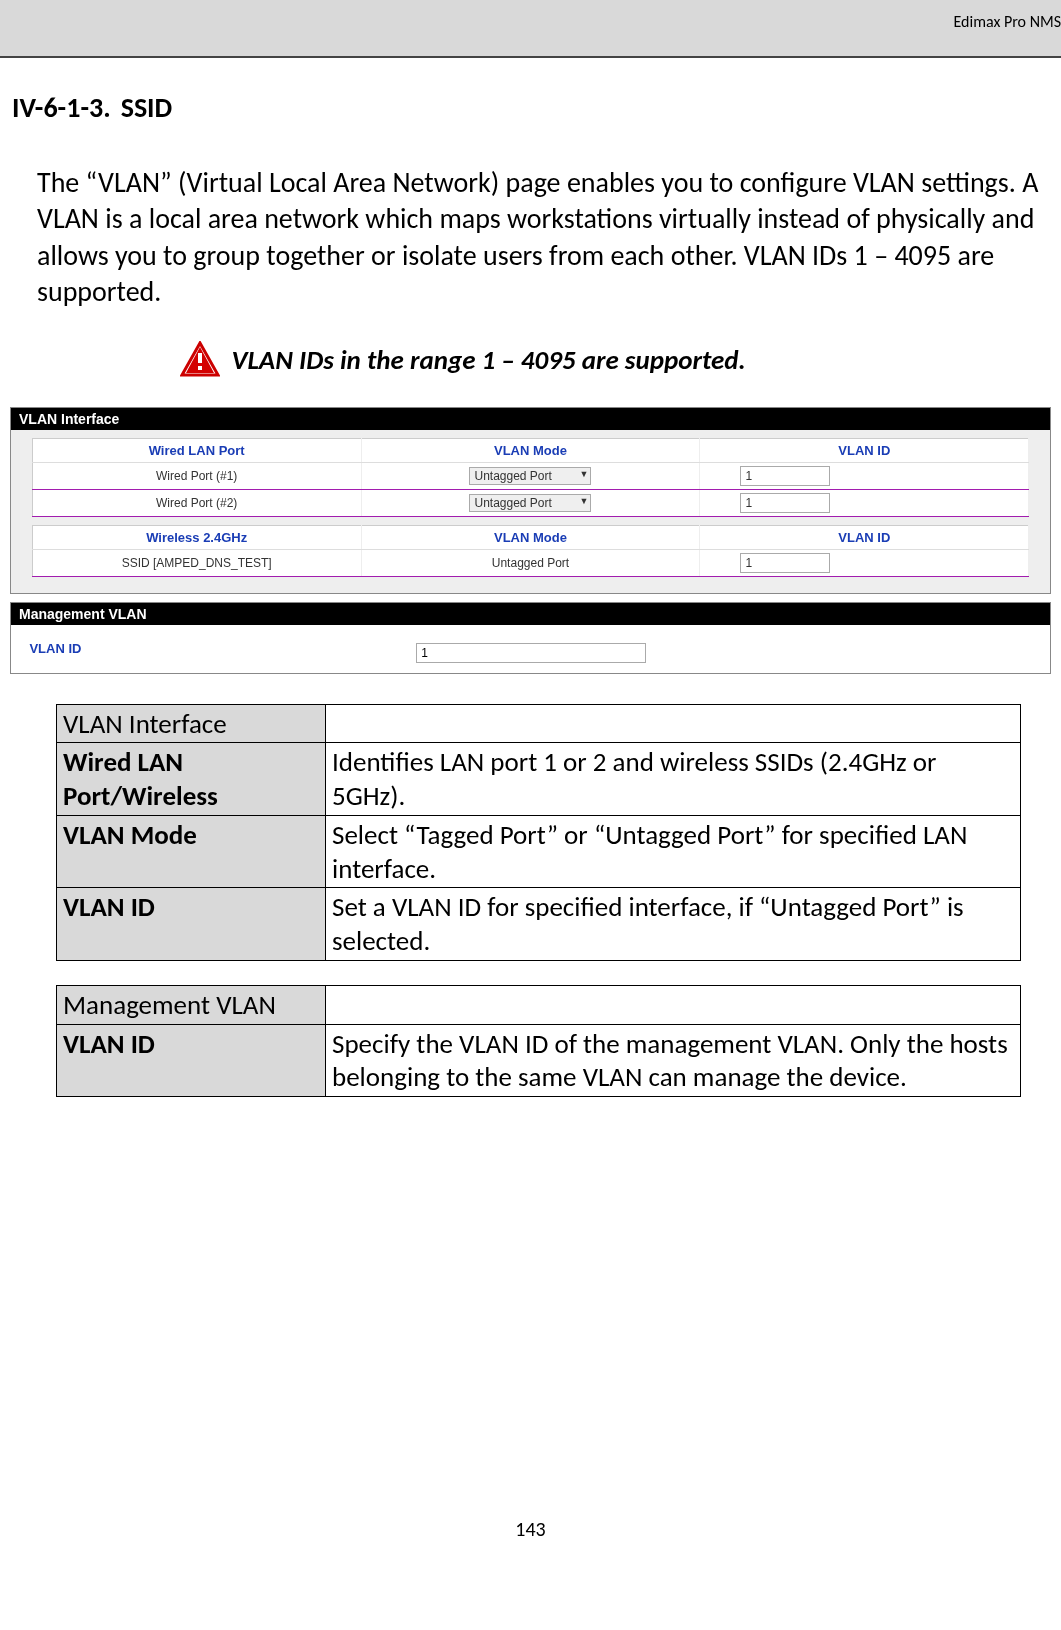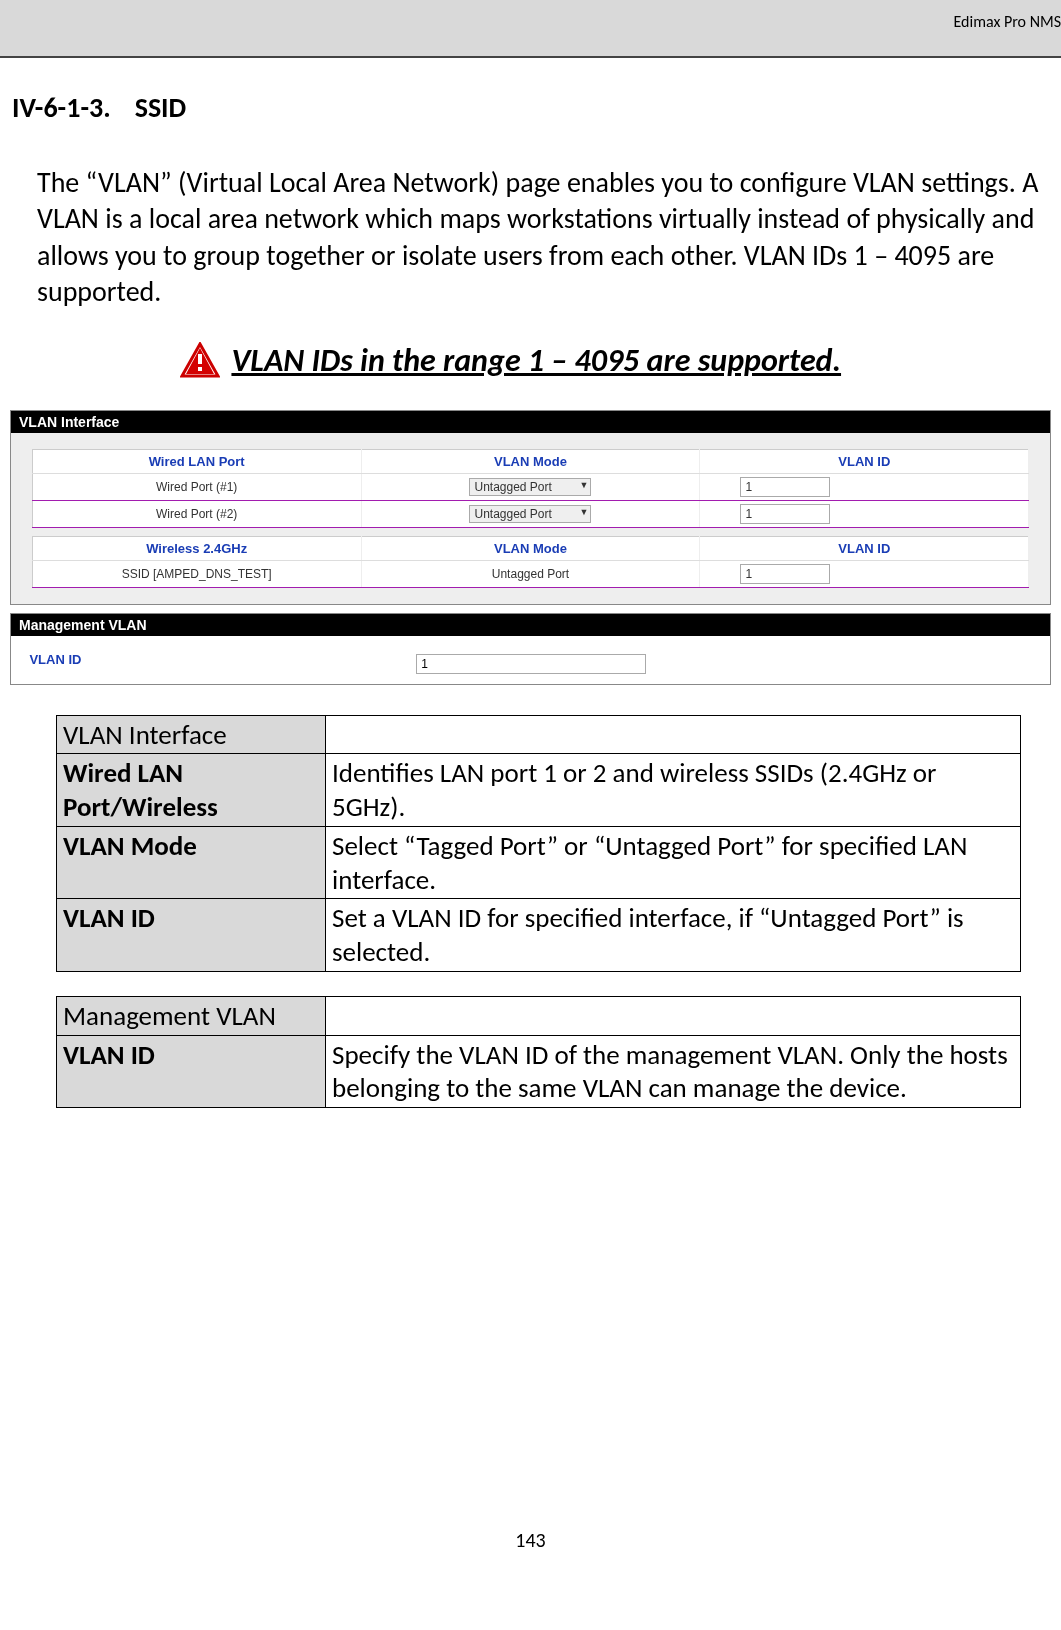--- a/index.html
+++ b/index.html
@@ -25,21 +25,21 @@
   .content {
     padding: 0 10px;
   }
   .section-heading {
     font-weight: bold;
     font-size: 28px;
     margin-top: 32px;
     margin-bottom: 40px;
     padding-left: 2px;
   }
-  .section-heading .num { display: inline-block; margin-right: 24px; }
+  .section-heading .num { display: inline-block; margin-right: 10px; }
   .intro {
     font-size: 28px;
     line-height: 1.3;
     margin-bottom: 30px;
     padding-left: 2px;
     padding-right: 10px;
     margin-left: 25px;
   }
   .warning-row {
     text-align: center;
@@ -54,43 +54,42 @@
     height: 36px;
     position: relative;
     margin-right: 6px;
   }
   .warning-icon svg { width: 40px; height: 36px; }
   .warning-text {
     display: inline;
     vertical-align: middle;
     font-style: italic;
     font-weight: bold;
-    font-size: 32px;
-    text-decoration: underline;
+    font-size: 27px;
   }
   
   .panel-block {
     border: 1px solid #888;
     margin-bottom: 8px;
   }
   .panel-title {
     background: #000;
     color: #fff;
     font-size: 14px;
     font-weight: bold;
     padding: 3px 8px;
     font-family: Arial, sans-serif;
   }
   .vlan-grid-wrap {
     background: #eee;
     padding: 8px 0;
   }
   table.vlan-grid {
     width: 96%;
-    margin: 8px auto 8px auto;
+    margin: 0 auto 8px auto;
     border-collapse: collapse;
     background: #fff;
     font-family: Arial, sans-serif;
     font-size: 13px;
     border: 1px solid #ccc;
   }
   table.vlan-grid th {
     color: #1a3db5;
     font-weight: bold;
     font-size: 13px;

